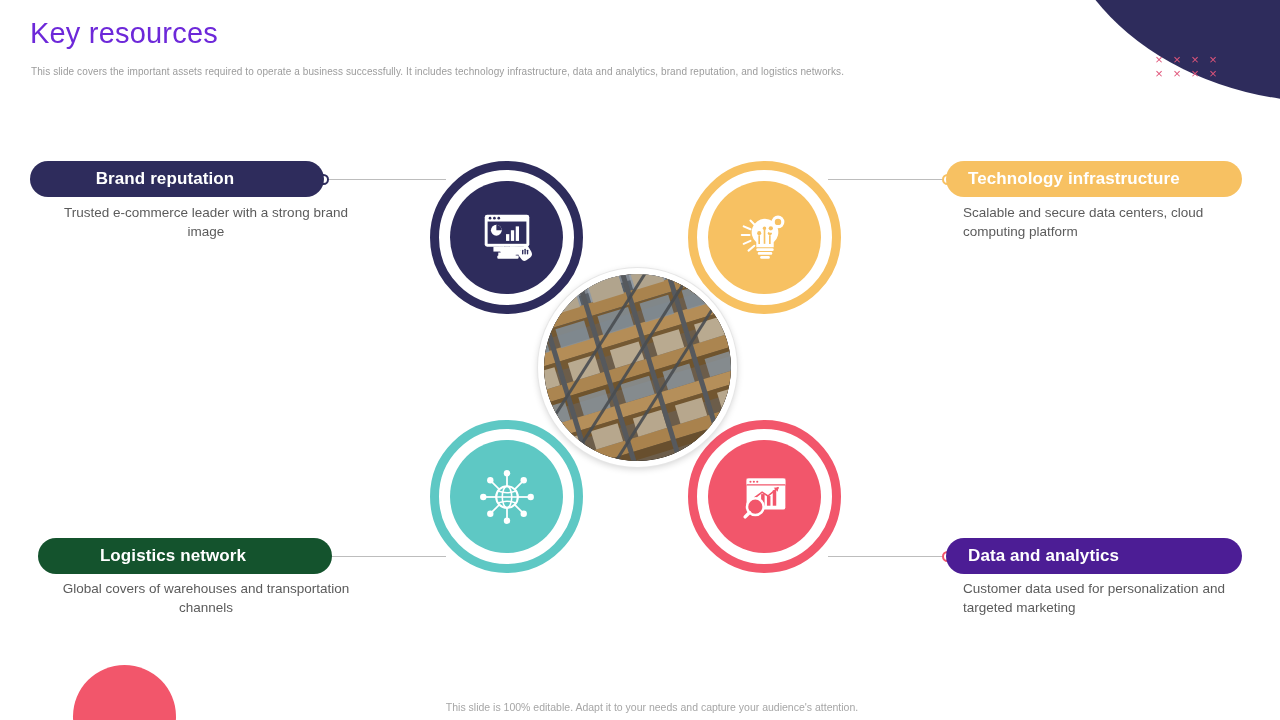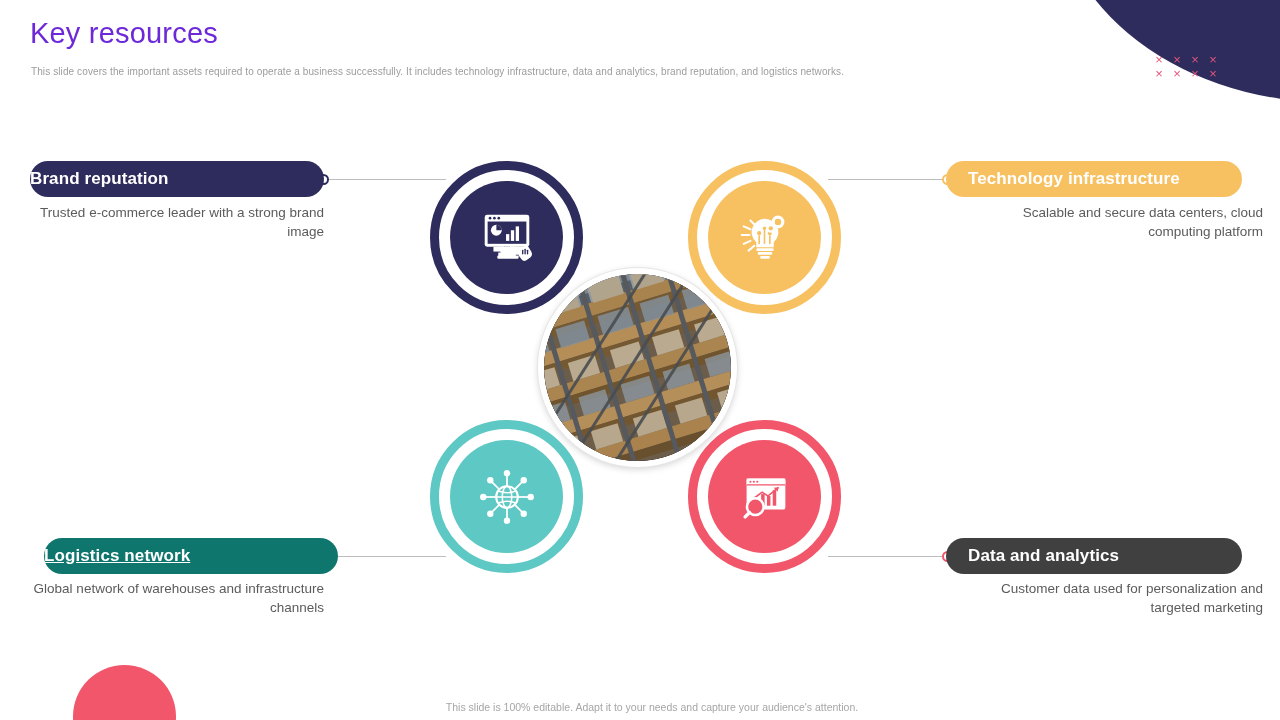--- a/index.html
+++ b/index.html
@@ -111,32 +111,32 @@
     height: 36px;
     border-radius: 18px;
     display: flex;
     align-items: center;
     box-sizing: border-box;
     color: #ffffff;
     font-size: 17px;
     font-weight: bold;
     letter-spacing: .1px;
   }
-  .pill.left  { justify-content: flex-start; padding-right: 24px; }
+  .pill.left  { justify-content: center; padding-right: 24px; }
   .pill.right { justify-content: flex-start; padding-left: 22px; align-items: center; }
 
   .desc {
     position: absolute;
     width: 300px;
     font-size: 13.5px;
     color: #5b5b5b;
     line-height: 19px;
   }
-  .desc.left  { text-align: right; }
-  .desc.right { text-align: right; }
+  .desc.left  { text-align: center; margin-left: 32px; }
+  .desc.right { text-align: left; }
 
   
   .ring {
     position: absolute;
     width: 153px;
     height: 153px;
     border-radius: 50%;
     box-sizing: border-box;
     border: 9px solid;
     display: flex;
@@ -300,24 +300,24 @@
         </g>
         <circle cx="45.4" cy="15.4" r="3.3" fill="#f7c162"></circle>
         <g fill="#ffffff">
           <circle cx="38" cy="22" r="4.6"></circle>
         </g>
         <circle cx="38" cy="22" r="2.2" fill="#f7c162"></circle>
       </svg>
     </div>
   </div>
 
-  <div class="pill left" style="left:44px; top:538px; width:294px; background:#0f766e;text-decoration:underline;">
+  <div class="pill left" style="left:38px; top:538px; width:294px; background:#14532d;">
     <span>Logistics network</span>
   </div>
-  <div class="desc left" style="left:24px; top:579px;">Global network of warehouses and infrastructure channels</div>
+  <div class="desc left" style="left:24px; top:579px;">Global covers of warehouses and transportation channels</div>
 
   <div class="ring" style="left:430px; top:420px; border-color:#5ec8c4;">
     <div class="ring-inner" style="background:#5ec8c4;">
       <svg width="66" height="66" viewBox="0 0 64 64">
         <g stroke="#ffffff" stroke-width="1.7" fill="none">
           <line x1="32" y1="32" x2="32" y2="10"></line>
           <line x1="32" y1="32" x2="32" y2="54"></line>
           <line x1="32" y1="32" x2="10" y2="32"></line>
           <line x1="32" y1="32" x2="54" y2="32"></line>
           <line x1="32" y1="32" x2="16.5" y2="16.5"></line>
@@ -339,21 +339,21 @@
         <g stroke="#ffffff" stroke-width="1.5" fill="none">
           <line x1="21.5" y1="32" x2="42.5" y2="32"></line>
           <ellipse cx="32" cy="32" rx="4.6" ry="10.5"></ellipse>
           <path d="M23.6 26.2 q8.4 3.3 16.8 0"></path>
           <path d="M23.6 37.8 q8.4 -3.3 16.8 0"></path>
         </g>
       </svg>
     </div>
   </div>
 
-  <div class="pill right" style="left:946px; top:538px; width:296px; background:#404040;">
+  <div class="pill right" style="left:946px; top:538px; width:296px; background:#4c1d95;">
     <span>Data and analytics</span>
   </div>
   <div class="desc right" style="left:963px; top:579px;">Customer data used for personalization and targeted marketing</div>
 
   <div class="ring" style="left:688px; top:420px; border-color:#f2566b;">
     <div class="ring-inner" style="background:#f2566b;">
       <svg width="62" height="62" viewBox="0 0 64 64">
         <rect x="13" y="13" width="40" height="32" rx="2.2" fill="#ffffff"></rect>
         <rect x="13" y="13" width="40" height="6.5" fill="#ffffff"></rect>
         <line x1="13" y1="19.5" x2="53" y2="19.5" stroke="#f2566b" stroke-width="1.4"></line>

